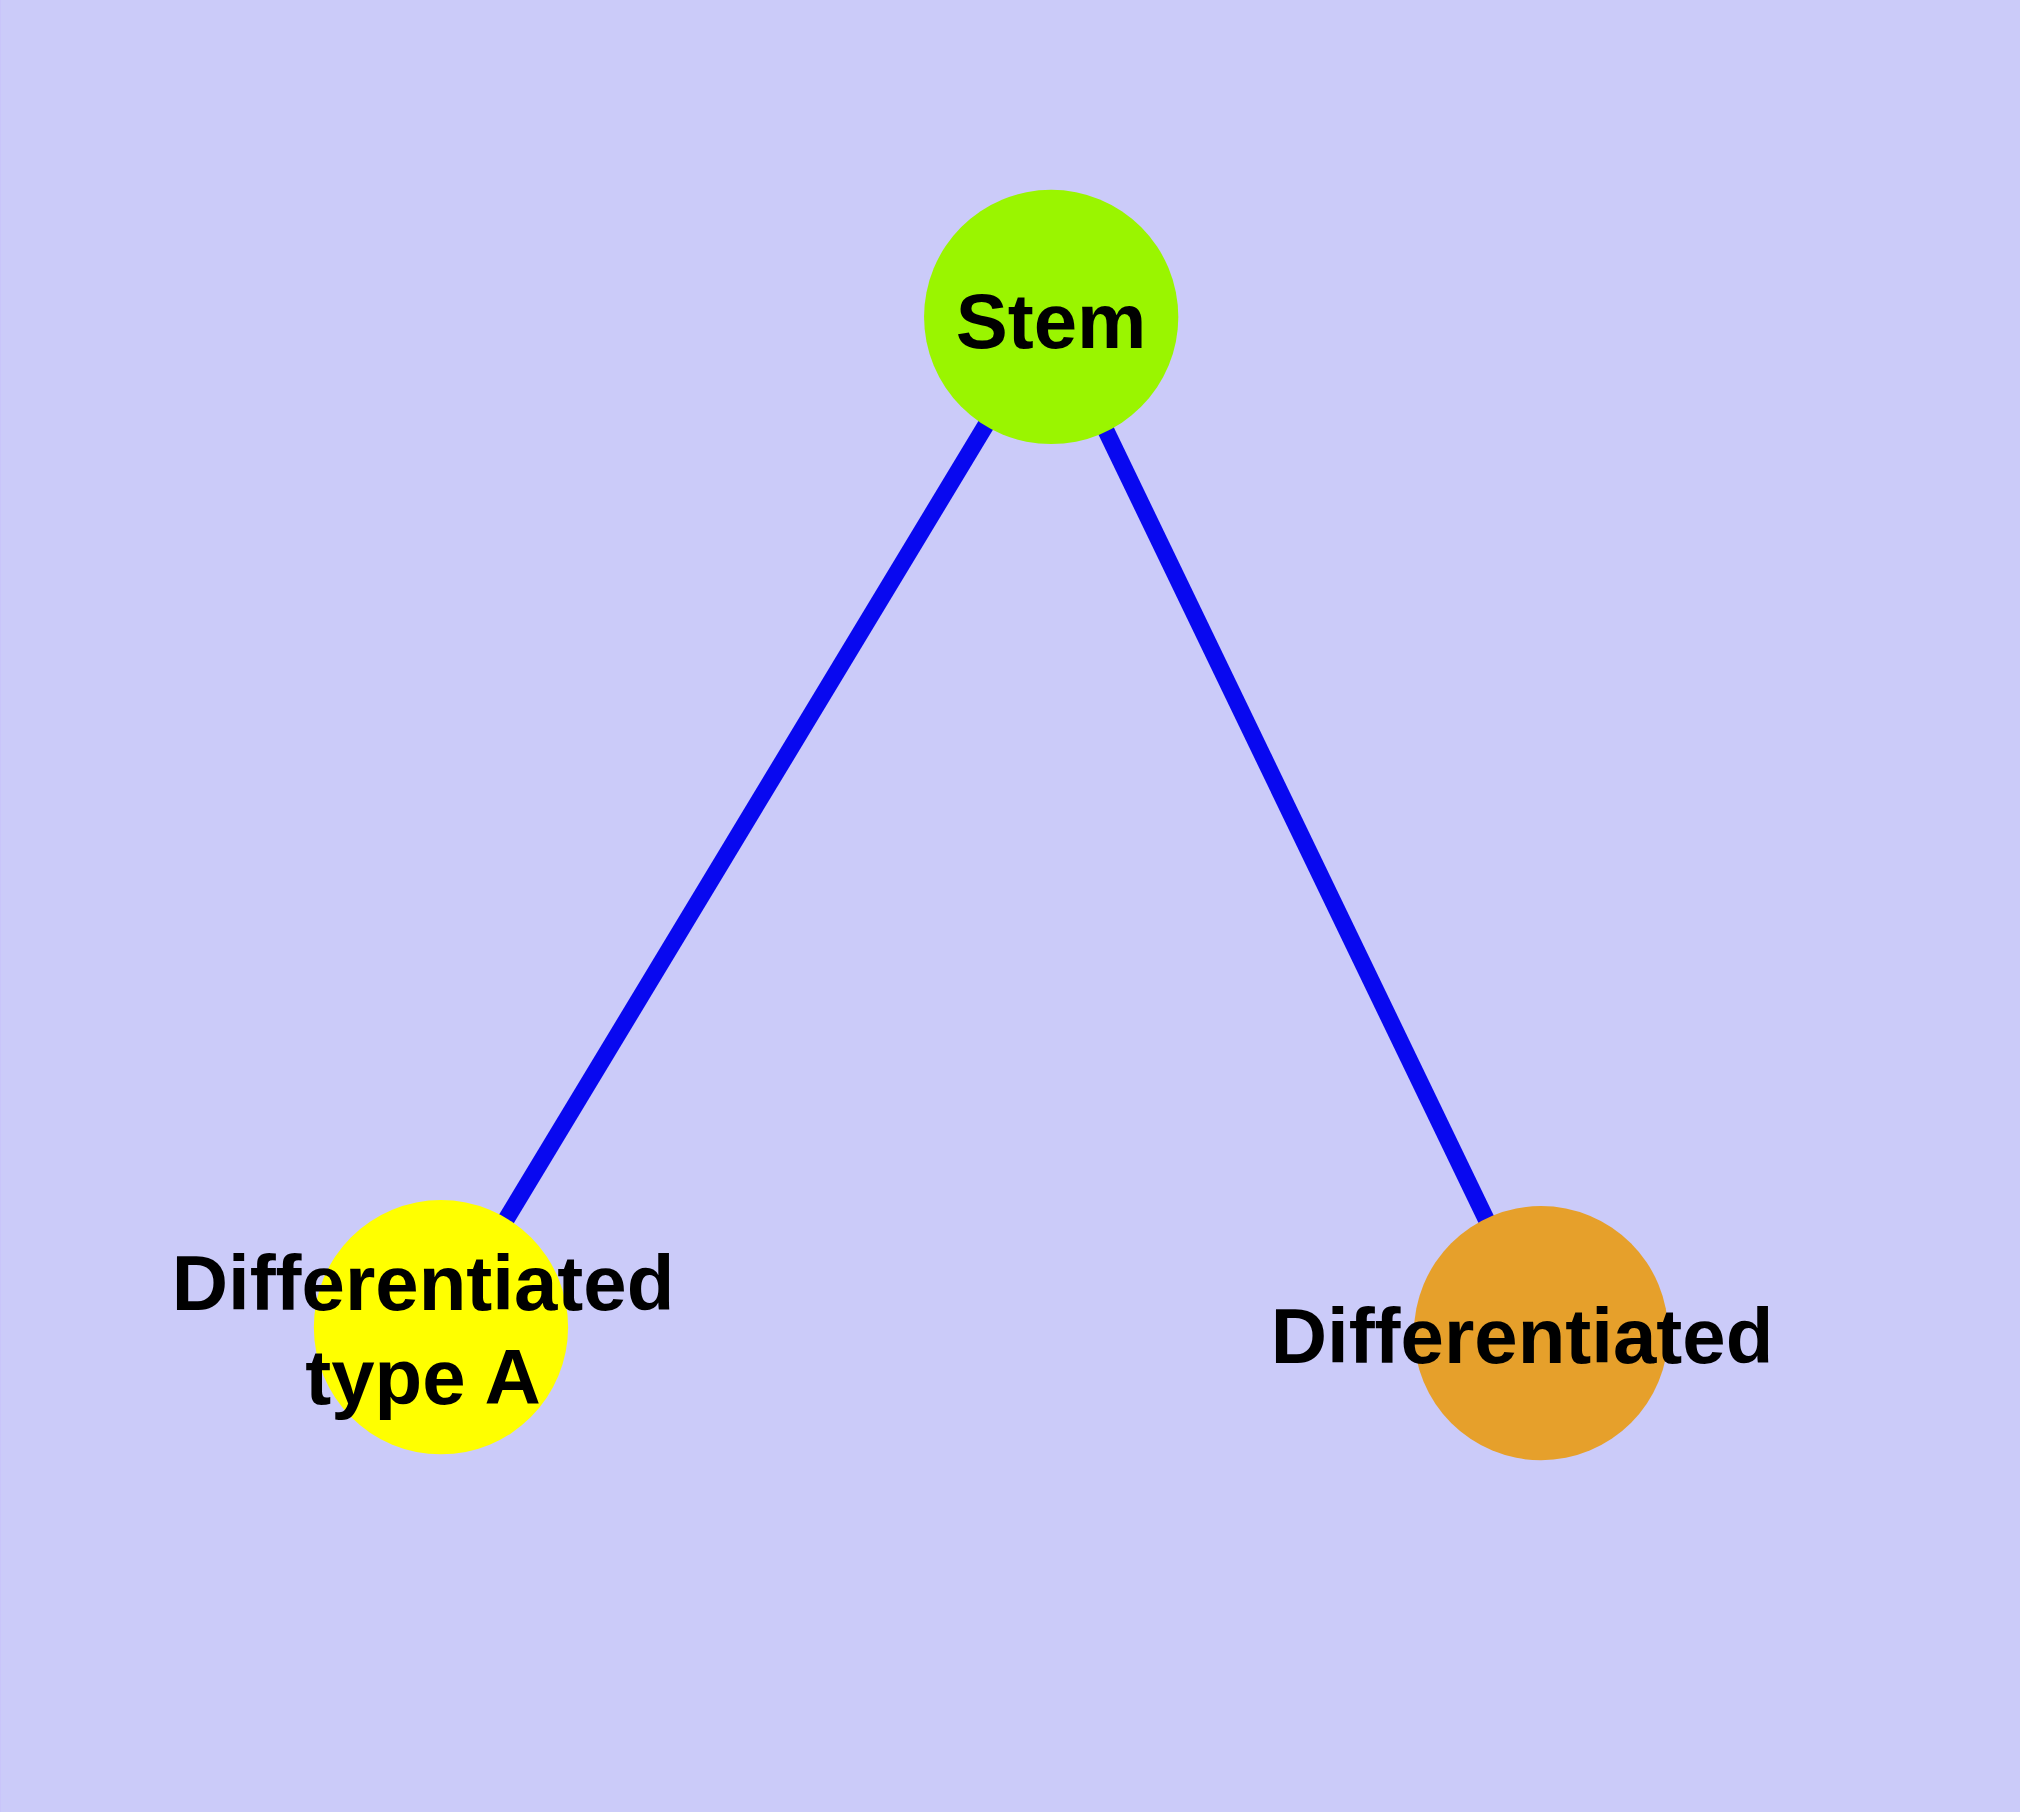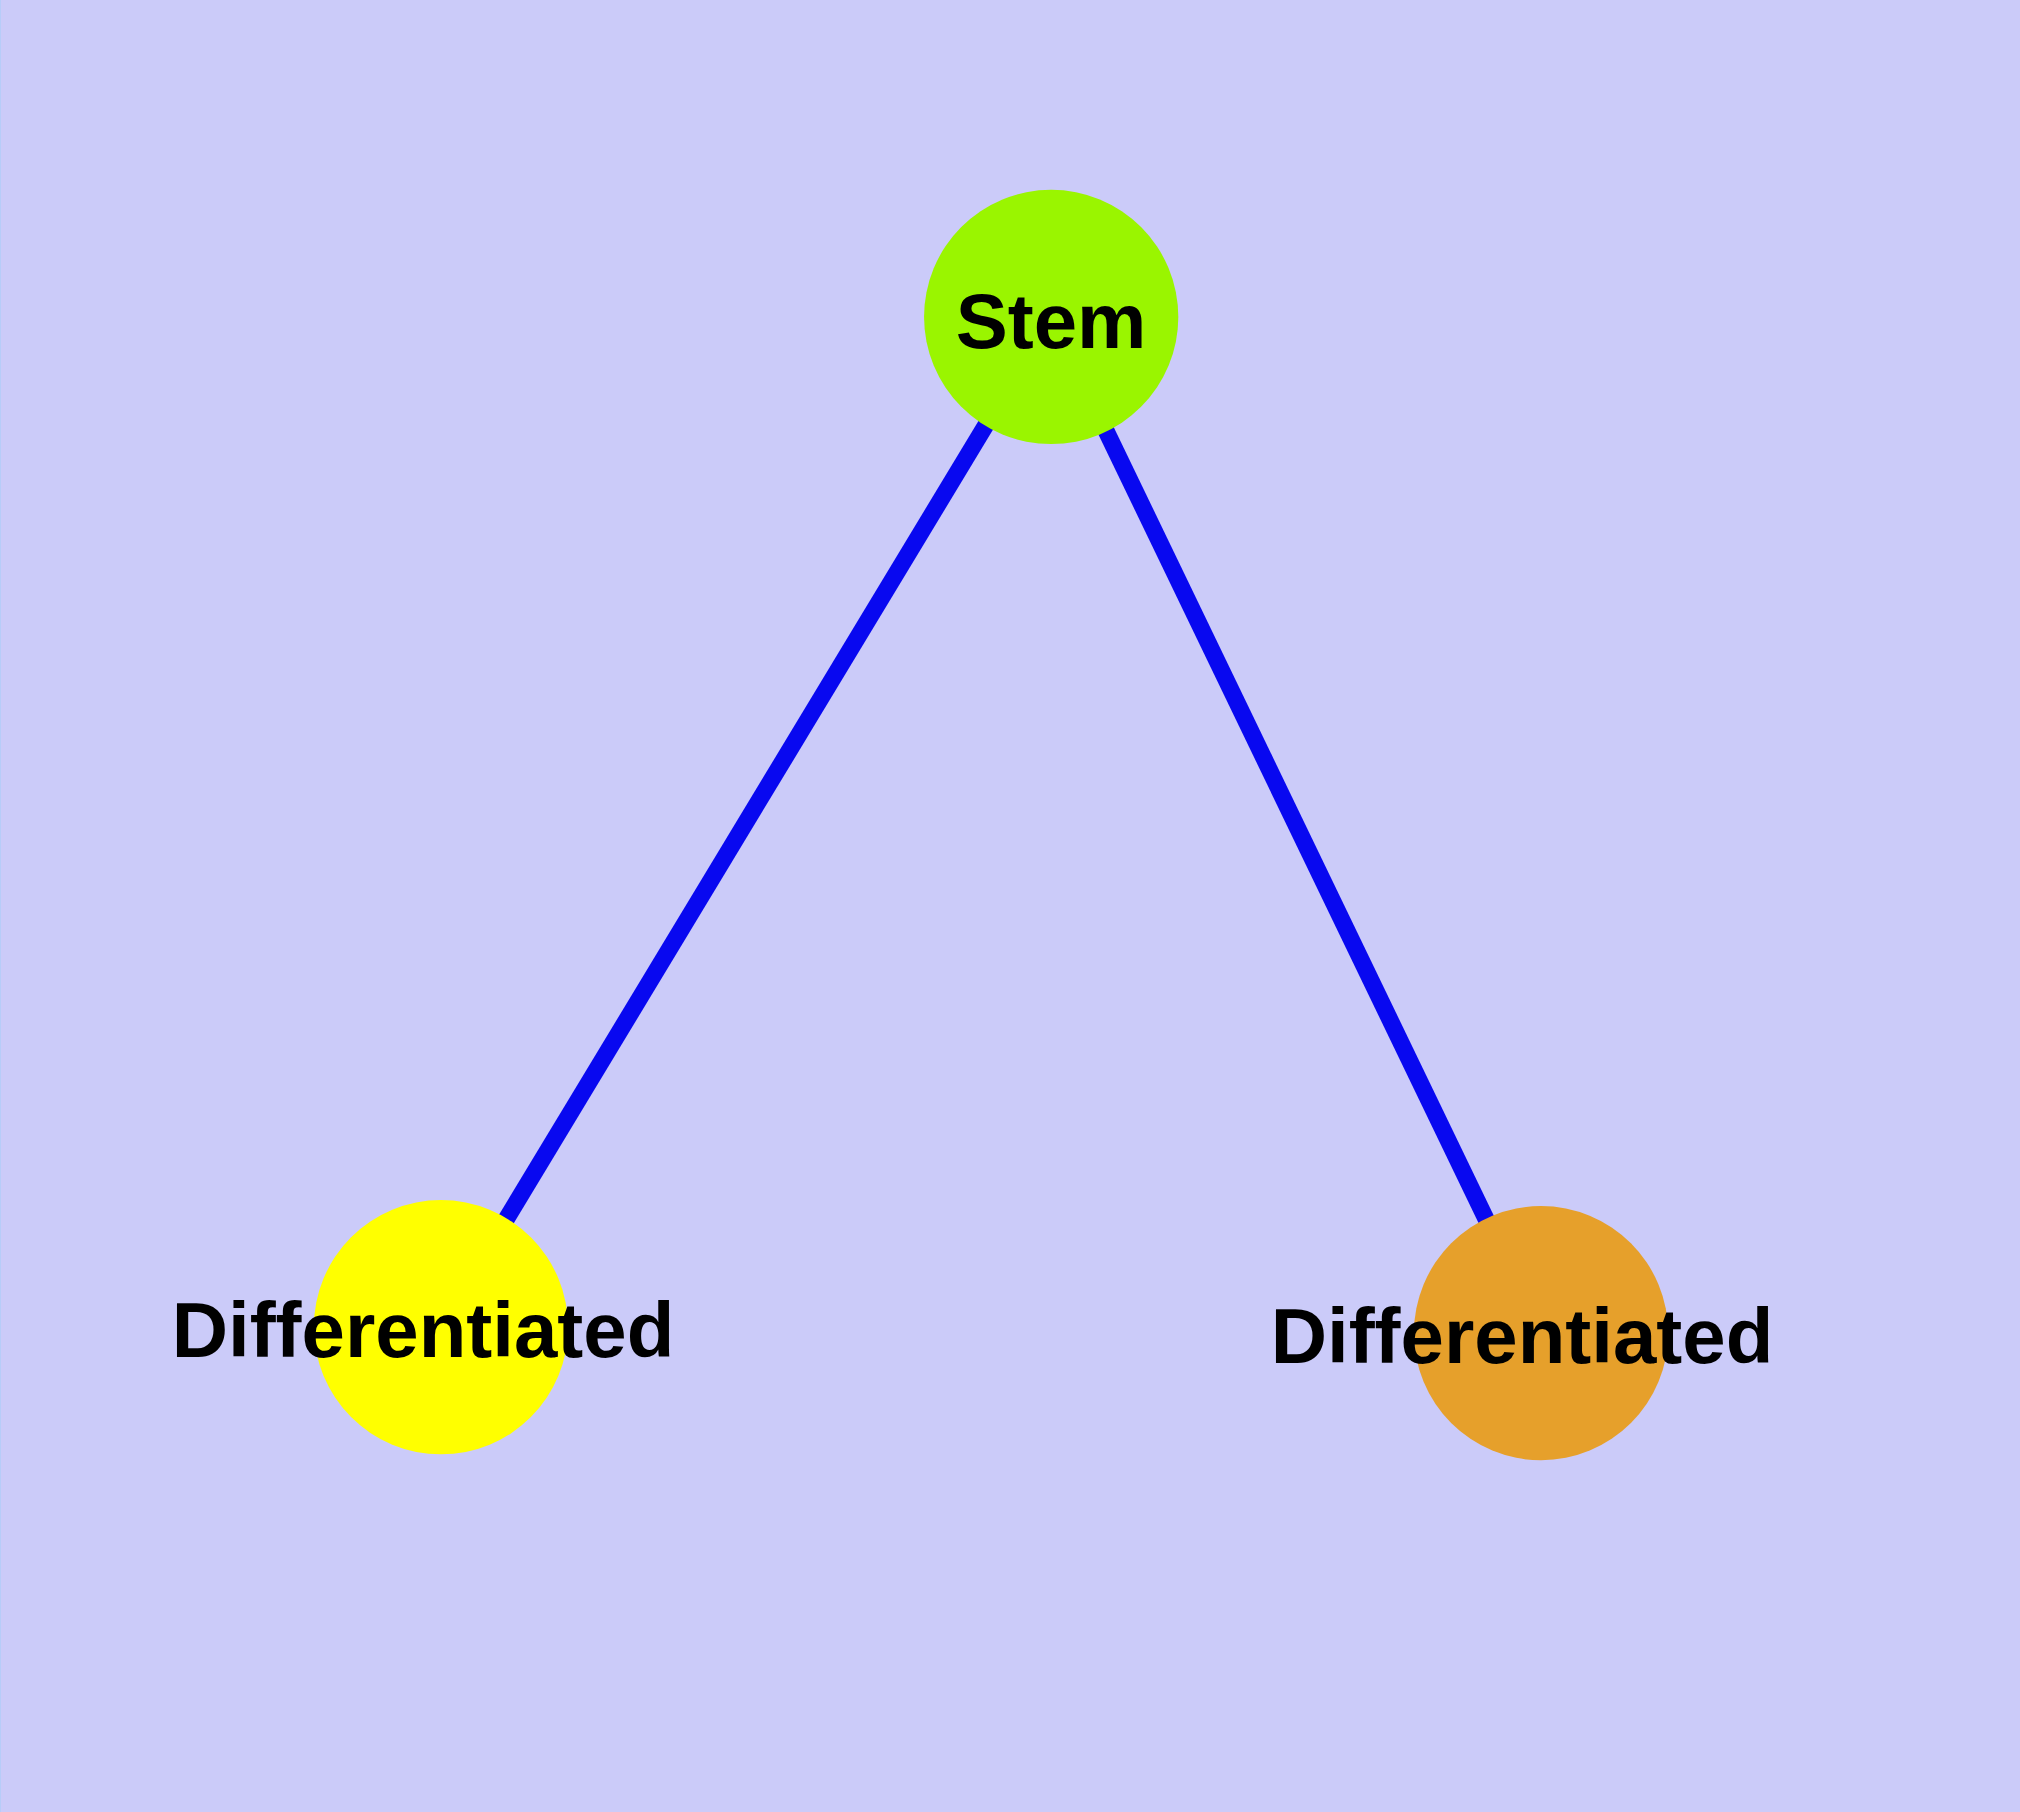--- a/index.html
+++ b/index.html
@@ -30,40 +30,41 @@
     color: #000000;
     white-space: nowrap;
   }
   .node-label .line {
     display: block;
   }
 </style>
 </head>
 <body>
 
-<div id="canvas" style="background-color: #7dd3fc;">
+<div id="canvas" style="background-color: #c4b5fd;">
 
   <svg id="graph-svg" viewBox="0 0 2384 2138">
 
     <rect x="0" y="0" width="2384" height="2138" fill="#CBCBF9"></rect>
 
     <line x1="1240" y1="374" x2="520" y2="1566" stroke-width="20" stroke="#0808F0"></line>
     <line x1="1240" y1="374" x2="1818" y2="1573" stroke-width="20" stroke="#0808F0"></line>
 
     <circle cx="1240" cy="374" r="150" stroke-width="7" fill="#9AF500"></circle>
     <circle cx="520" cy="1566" r="150" stroke-width="7" fill="#FFFF00"></circle>
     <circle cx="1818" cy="1573" r="150" stroke-width="7" fill="#E6A02B"></circle>
   </svg>
 
   <div class="node-label" style="left: 1051px; top: 322px; color: rgb(0, 0, 0);">
     <span class="line">Stem</span>
   </div>
 
   <div class="node-label" style="left: 423px; top: 1331px; color: rgb(0, 0, 0);">
     <span class="line">Differentiated</span>
+    <span class="line">type A</span>
   </div>
 
   <div class="node-label" style="left: 1522px; top: 1337px; color: rgb(0, 0, 0);">
     <span class="line">Differentiated</span>
   </div>
 
 </div>
 
 
 </body></html>

